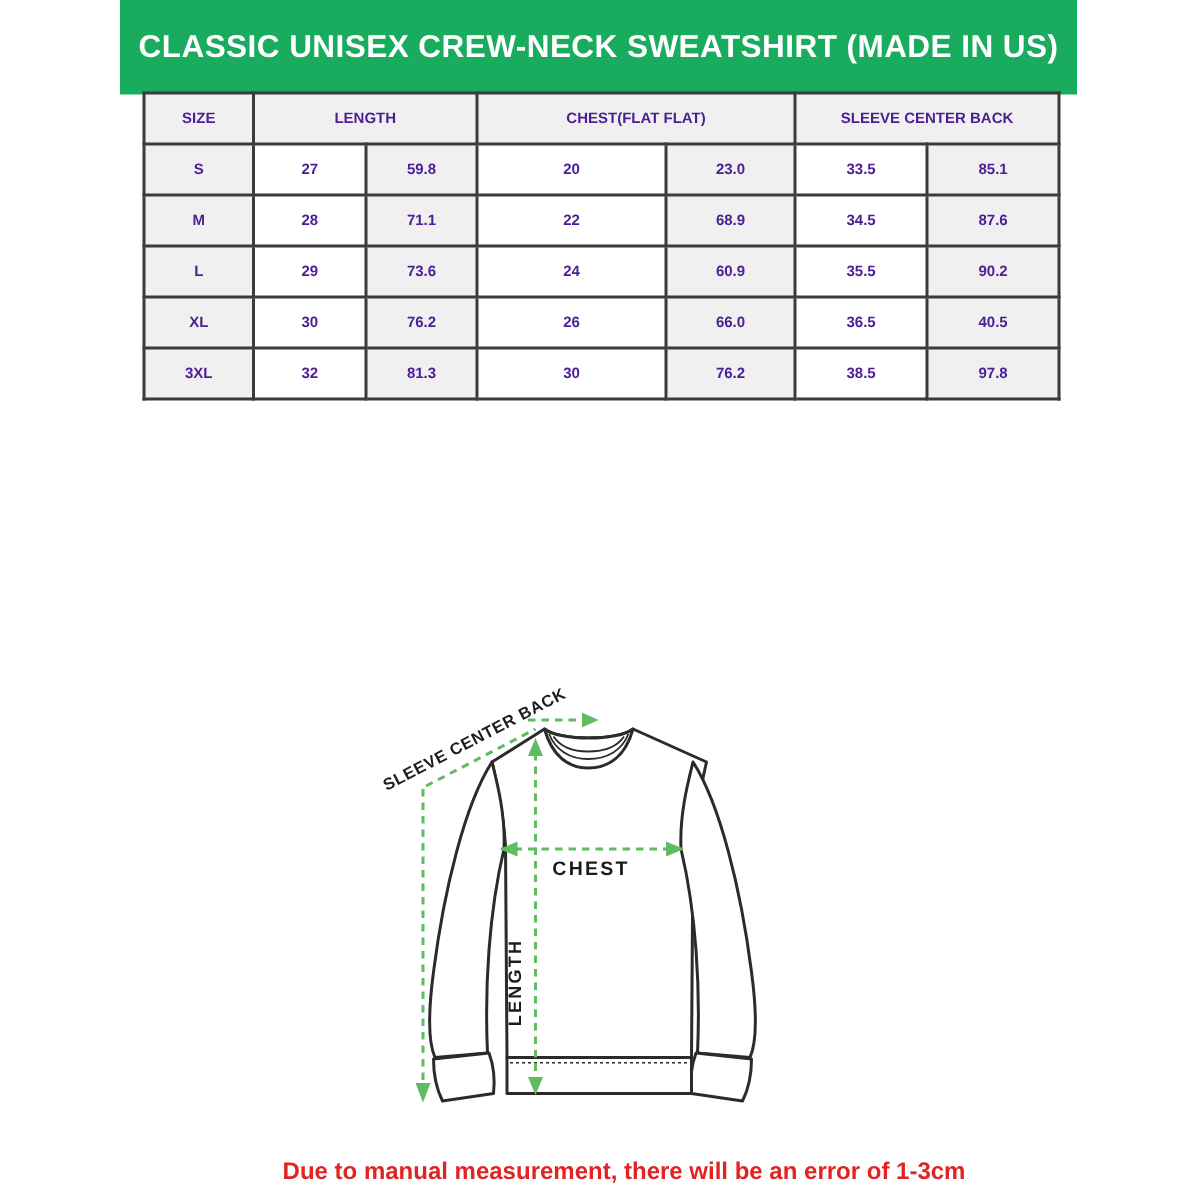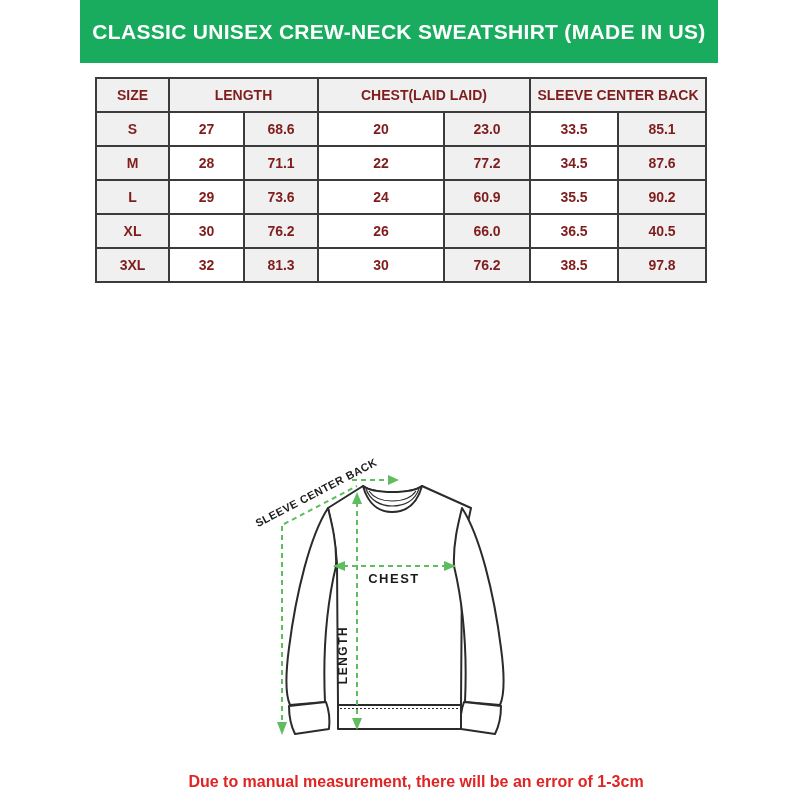--- a/index.html
+++ b/index.html
@@ -8,23 +8,23 @@
   .page{position:relative;width:640px;height:800px;background:#fff;}
 
   
   .banner{position:absolute;left:80px;top:0;width:638px;height:63px;
           background:var(--banner-green,#19ac5f);
           display:flex;align-items:center;justify-content:center;}
   .banner h1{margin:0;color:#ffffff;font-size:21px;font-weight:bold;
              letter-spacing:.3px;white-space:nowrap;}
 
   
-  table.size-table{position:absolute;left:95px;top:77px;width:610px;
+  table.size-table{position:absolute;left:95px;top:61px;width:610px;
         border-collapse:collapse;table-layout:fixed;
-        font-size:14px;font-weight:bold;color:#7f1d1d;}
+        font-size:10px;font-weight:bold;color:#4c1d95;}
   table.size-table th,table.size-table td{
         border:2px solid #3b3b3b;height:32px;text-align:center;
         vertical-align:middle;padding:0;background:#ffffff;}
   table.size-table .shade{background:#f0f0f0;}
 
   
   svg.diagram{position:absolute;left:240px;top:458px;width:320px;height:300px;}
   .garment{fill:#ffffff;stroke:#2b2b2b;stroke-width:2;stroke-linejoin:round;stroke-linecap:round;}
   .seam{fill:none;stroke:#2b2b2b;stroke-width:1.2;}
   .seam-dot{fill:none;stroke:#2b2b2b;stroke-width:1;stroke-dasharray:2 2;}
@@ -52,40 +52,40 @@
         <col style="width:74px">
       <col style="width:126px">
         <col style="width:86px">
         <col style="width:88px">
       <col style="width:88px">
     </colgroup>
     <thead>
         <tr>
           <th colspan="1" class="shade">SIZE</th>
           <th colspan="2" class="shade">LENGTH</th>
-          <th colspan="2" class="shade">CHEST(LAID LAID)</th>
+          <th colspan="2" class="shade">CHEST(FLAT FLAT)</th>
           <th colspan="2" class="shade">SLEEVE CENTER BACK</th>
         </tr>
       </thead>
     <tbody>
         <tr>
           <td class="shade">S</td>
           <td>27</td>
-          <td class="shade">68.6</td>
+          <td class="shade">59.8</td>
           <td>20</td>
           <td class="shade">23.0</td>
           <td>33.5</td>
           <td class="shade">85.1</td>
         </tr>
         <tr>
           <td class="shade">M</td>
           <td>28</td>
           <td class="shade">71.1</td>
           <td>22</td>
-          <td class="shade">77.2</td>
+          <td class="shade">68.9</td>
           <td>34.5</td>
           <td class="shade">87.6</td>
         </tr>
         <tr>
           <td class="shade">L</td>
           <td>29</td>
           <td class="shade">73.6</td>
           <td>24</td>
           <td class="shade">60.9</td>
           <td>35.5</td>

